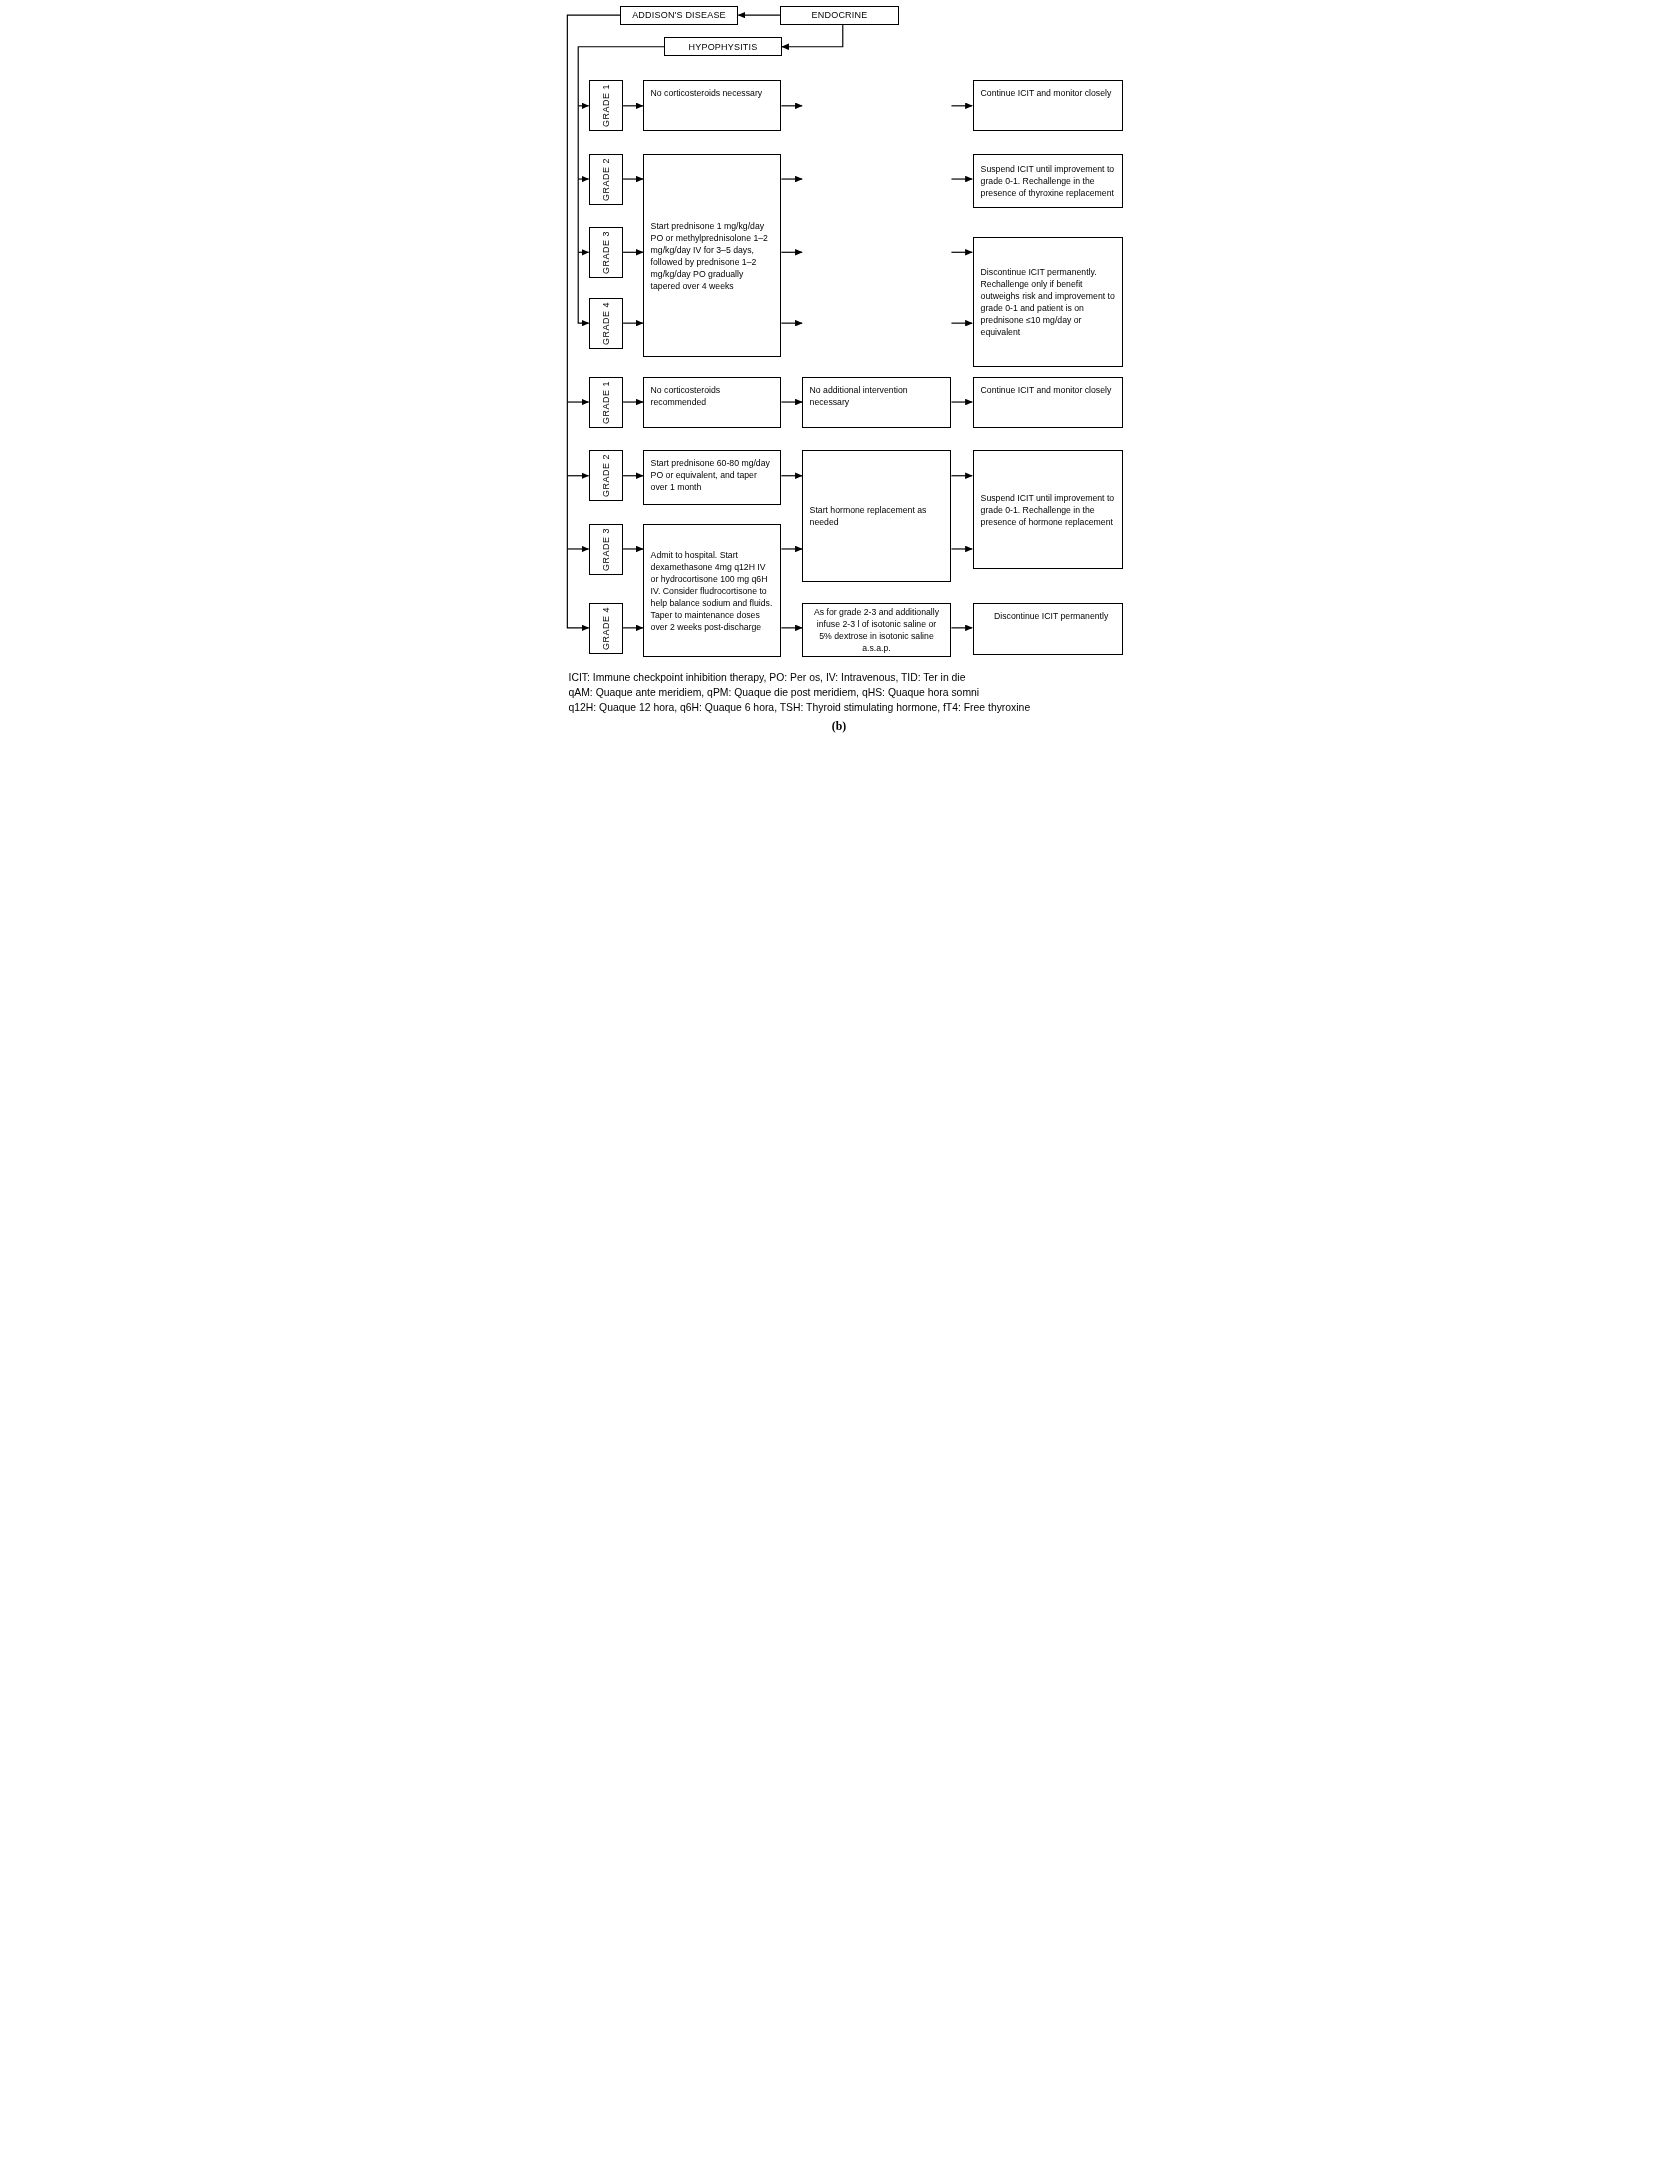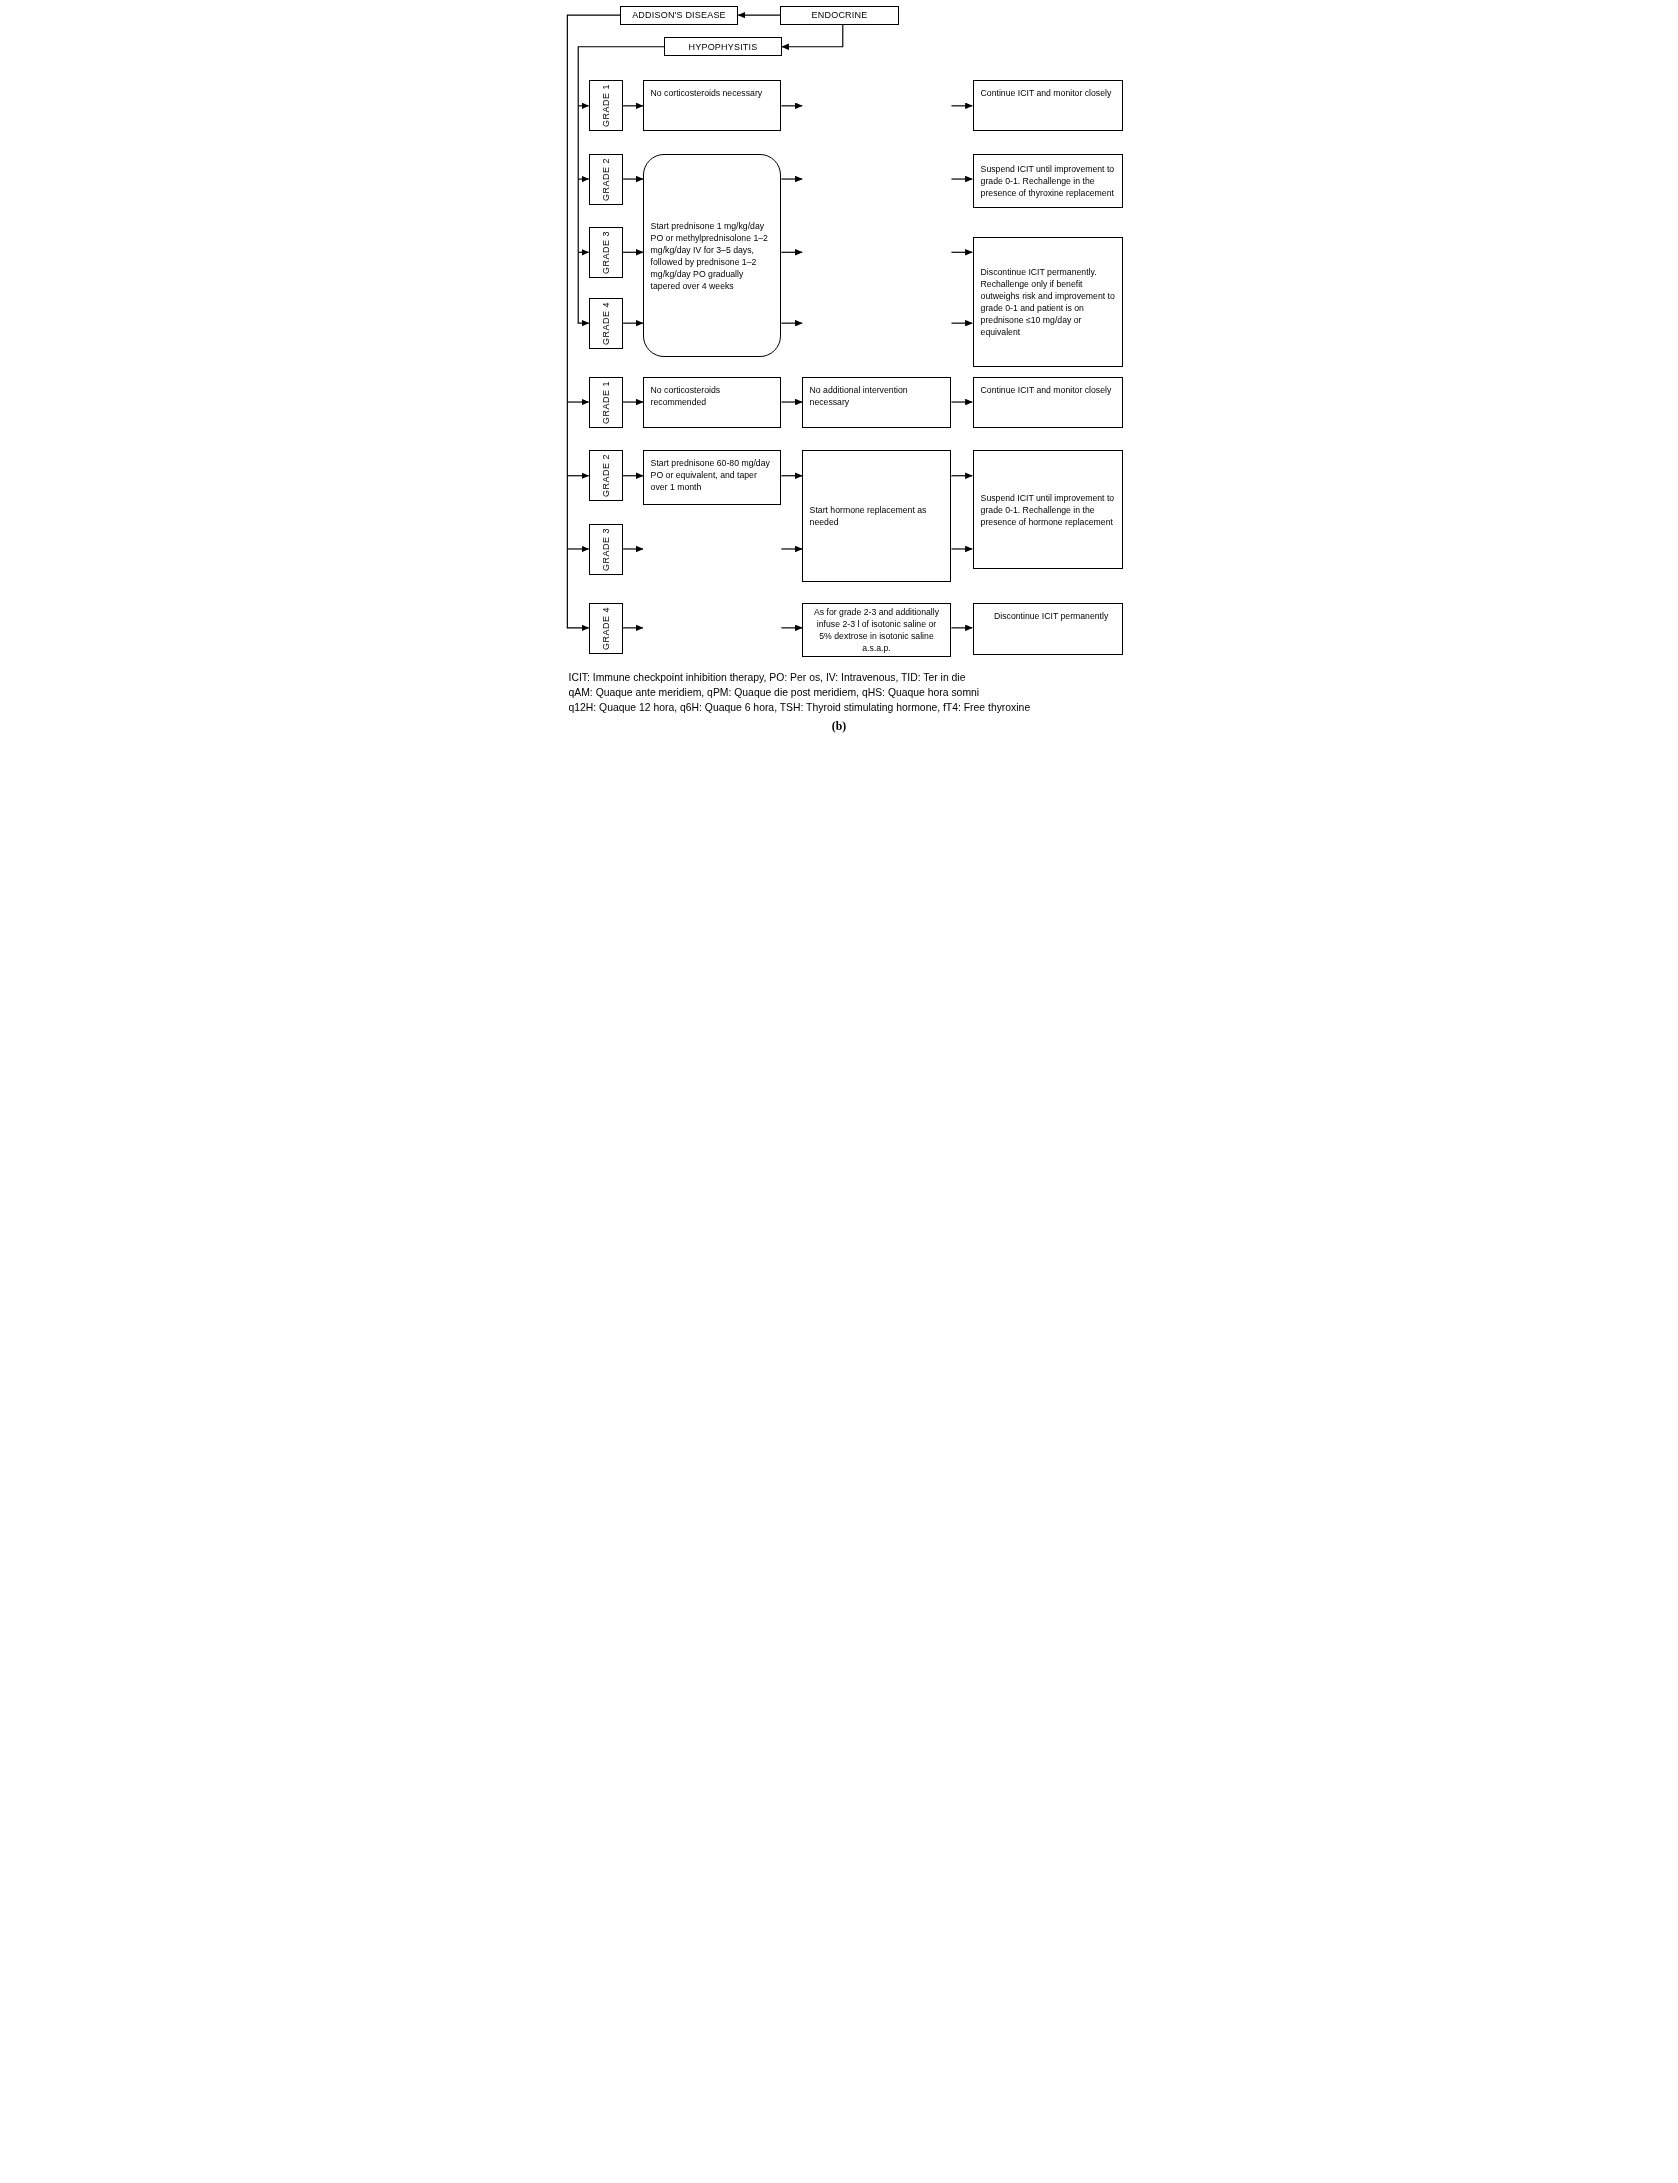--- a/index.html
+++ b/index.html
@@ -144,21 +144,21 @@
     <span>GRADE 2</span>
     </div>
   <div class="box grade-box" style="left:30px; top:227px; width:34px; height:51px;">
     <span>GRADE 3</span>
     </div>
   <div class="box grade-box" style="left:30px; top:298px; width:34px; height:51px;">
     <span>GRADE 4</span>
     </div>
 
   <div class="box text-box" style="left:84px; top:80px; width:138px; height:51px;">No corticosteroids necessary</div>
-  <div class="box text-box v-center" style="left:84px; top:154px; width:138px; height:203px;border-radius:21px;">Start prednisone 1 mg/kg/day PO or methylprednisolone 1–2 mg/kg/day IV for 3–5 days, followed by prednisone 1–2 mg/kg/day PO gradually tapered over 4 weeks</div>
+  <div class="box text-box v-center" style="left:84px; top:154px; width:138px; height:203px;">Start prednisone 1 mg/kg/day PO or methylprednisolone 1–2 mg/kg/day IV for 3–5 days, followed by prednisone 1–2 mg/kg/day PO gradually tapered over 4 weeks</div>
   <div class="box text-box" style="left:414px; top:80px; width:150px; height:51px;">Continue ICIT and monitor closely</div>
   <div class="box text-box v-center" style="left:414px; top:154px; width:150px; height:54px;">Suspend ICIT until improvement to grade 0-1. Rechallenge in the presence of thyroxine replacement</div>
   <div class="box text-box v-center" style="left:414px; top:237px; width:150px; height:130px;">Discontinue ICIT permanently. Rechallenge only if benefit outweighs risk and improvement to grade 0-1 and patient is on prednisone ≤10 mg/day or equivalent</div>
 
   <div class="box grade-box" style="left:30px; top:377px; width:34px; height:51px;">
     <span>GRADE 1</span>
     </div>
   <div class="box grade-box" style="left:30px; top:450px; width:34px; height:51px;">
     <span>GRADE 2</span>
     </div>
@@ -168,20 +168,21 @@
   <div class="box grade-box" style="left:30px; top:603px; width:34px; height:51px;">
     <span>GRADE 4</span>
     </div>
 
   <div class="box text-box" style="left:84px; top:377px; width:138px; height:51px;">No corticosteroids recommended</div>
   <div class="box text-box" style="left:243px; top:377px; width:149px; height:51px;">No additional intervention necessary</div>
   <div class="box text-box" style="left:414px; top:377px; width:150px; height:51px;">Continue ICIT and monitor closely</div>
   <div class="box text-box" style="left:84px; top:450px; width:138px; height:55px;">Start prednisone 60-80 mg/day PO or equivalent, and taper over 1 month</div>
   <div class="box text-box v-center" style="left:243px; top:450px; width:149px; height:132px;">Start hormone replacement as needed</div>
   <div class="box text-box v-center" style="left:414px; top:450px; width:150px; height:119px;">Suspend ICIT until improvement to grade 0-1. Rechallenge in the presence of hormone replacement</div>
+  <div class="box text-box v-center" style="left:84px; top:524px; width:138px; height:133px;">Admit to hospital. Start dexamethasone  4mg q12H IV or hydrocortisone 100 mg q6H IV. Consider fludrocortisone to help balance sodium and fluids. Taper to maintenance doses over 2 weeks post-discharge</div>
   <div class="box text-box v-center" style="left:243px; top:603px; width:149px; height:54px;text-align:center;">As for grade 2-3 and additionally infuse 2-3 l of isotonic saline or 5% dextrose in isotonic saline a.s.a.p.</div>
   <div class="box text-box" style="left:414px; top:603px; width:150px; height:52px;padding-left:20px;">Discontinue ICIT permanently</div>
 
   <div class="legend">
     <div>ICIT: Immune checkpoint inhibition therapy, PO: Per os, IV: Intravenous, TID: Ter in die</div>
     <div>qAM: Quaque ante meridiem, qPM: Quaque die post meridiem, qHS: Quaque hora somni</div>
     <div>q12H: Quaque 12 hora, q6H: Quaque 6 hora, TSH: Thyroid stimulating hormone, fT4: Free thyroxine</div>
   </div>
 
   <div class="caption">(b)</div>

